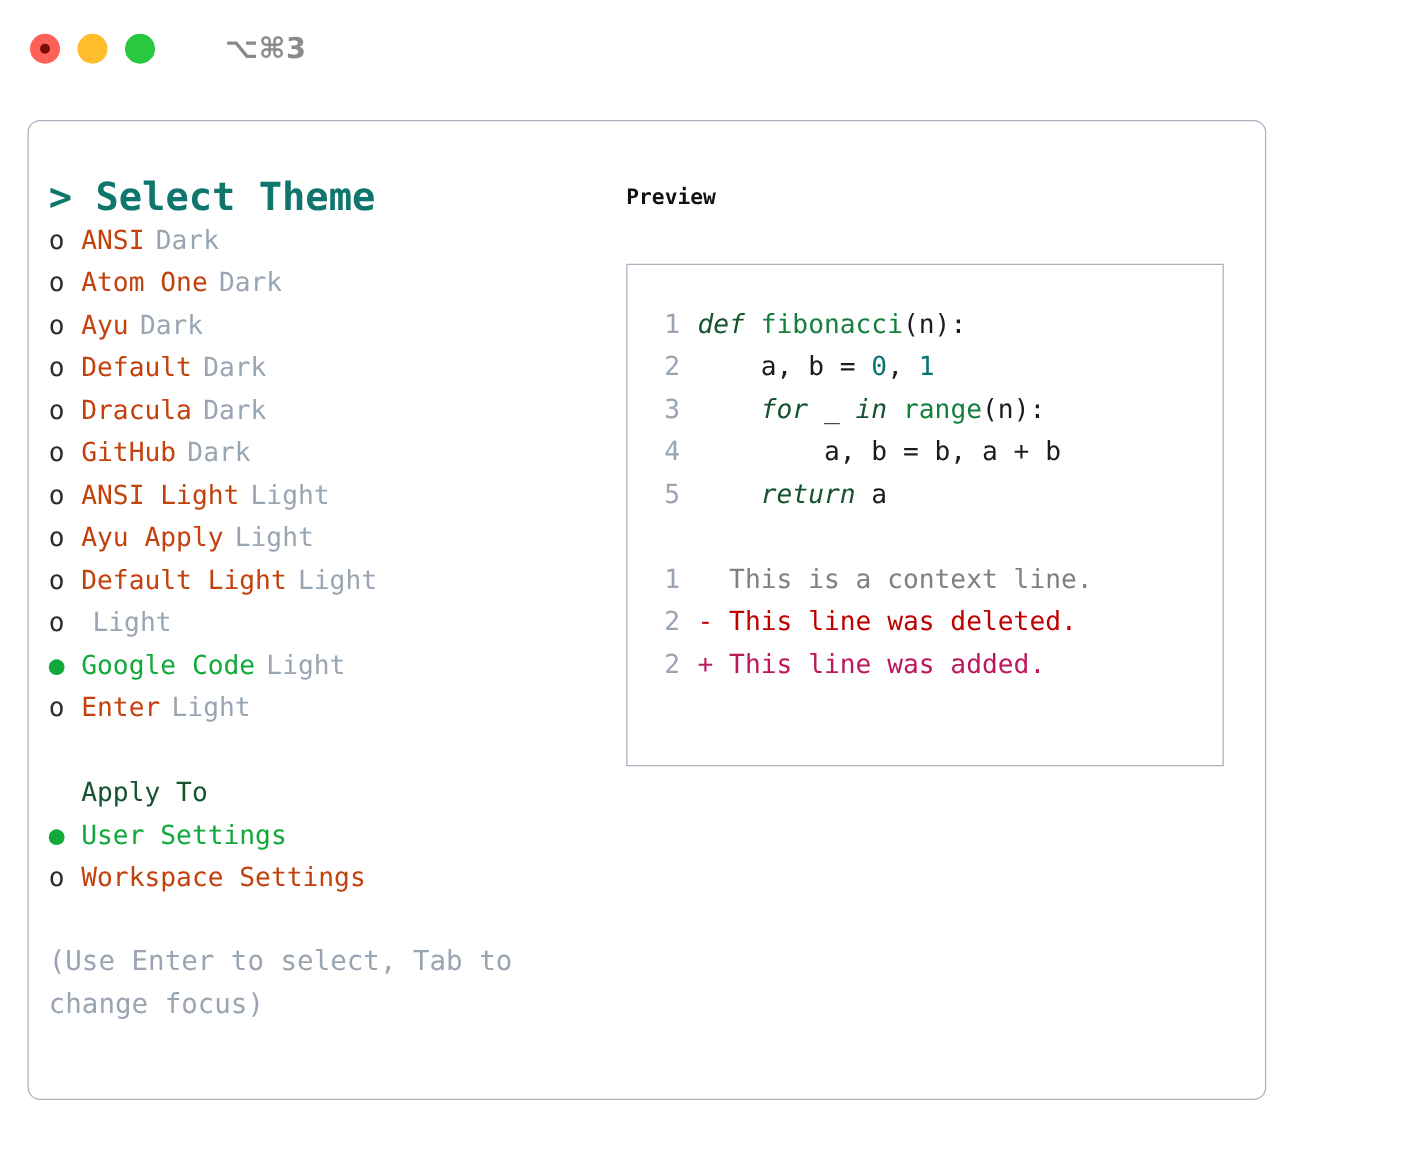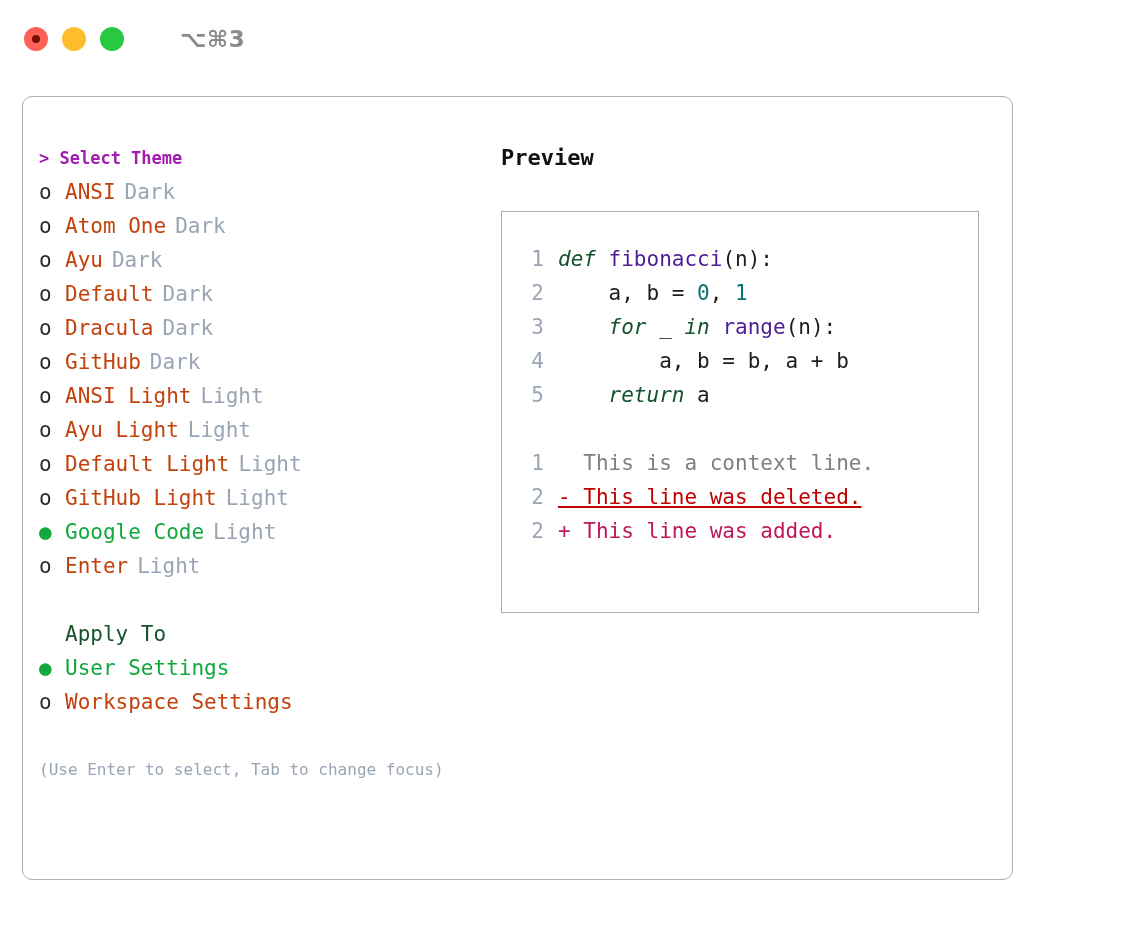--- a/index.html
+++ b/index.html
@@ -95,23 +95,23 @@
     width: 450px;
   }
   .right-col {
     position: absolute;
     left: 478px;
     top: 44px;
     width: 500px;
   }
 
   .section-title {
-    font-size: 17px;
+    font-size: 31px;
     font-weight: bold;
-    color: #a21caf;
+    color: #0f766e;
     line-height: 34px;
     white-space: pre;
   }
 
   .opt-row {
     display: flex;
     align-items: baseline;
     font-size: 21px;
     line-height: 34px;
     white-space: pre;
@@ -135,30 +135,30 @@
 
   .apply-title {
     font-size: 21px;
     color: #14532d;
     line-height: 34px;
     white-space: pre;
     padding-left: 26px;
   }
 
   .hint {
-    font-size: 16px;
+    font-size: 22px;
     line-height: 34px;
     color: #9aa5b4;
     white-space: pre-wrap;
     width: 420px;
   }
 
   
   .preview-title {
-    font-size: 22px;
+    font-size: 17px;
     font-weight: bold;
     color: #111111;
     line-height: 34px;
     white-space: pre;
   }
   .preview-box {
     margin-top: 36px;
     width: 478px;
     height: 402px;
     border: 1.6px solid #a7b0bd;
@@ -177,25 +177,25 @@
   .ln {
     flex: 0 0 34px;
     width: 34px;
     text-align: right;
     color: #9aa5b4;
     margin-right: 14px;
   }
   .code-text { white-space: pre; }
 
   .tk-kw   { color: #14532d; font-style: italic; }
-  .tk-fn   { color: #4c1d95; }
+  .tk-fn   { color: #15803d; }
   .tk-num  { color: #077272; }
   .tk-def  { color: #1c1c1c; }
   .tk-ctx  { color: #808080; }
-  .tk-del  { color: #c00000; text-decoration: underline; }
+  .tk-del  { color: #c00000; }
   .tk-add  { color: #be185d; }
 
   .blank-line { height: 34px; }
 </style>
 </head>
 <body>
 
 <div class="window">
 
   <div class="titlebar">
@@ -215,23 +215,23 @@
         <div class="section-title">&gt; Select Theme</div>
 
         <div id="theme-options">
             <div class="opt-row"><span class="marker">o</span><span class="opt-label">ANSI</span><span class="opt-tag">Dark</span></div>
             <div class="opt-row"><span class="marker">o</span><span class="opt-label">Atom One</span><span class="opt-tag">Dark</span></div>
             <div class="opt-row"><span class="marker">o</span><span class="opt-label">Ayu</span><span class="opt-tag">Dark</span></div>
             <div class="opt-row"><span class="marker">o</span><span class="opt-label">Default</span><span class="opt-tag">Dark</span></div>
             <div class="opt-row"><span class="marker">o</span><span class="opt-label">Dracula</span><span class="opt-tag">Dark</span></div>
             <div class="opt-row"><span class="marker">o</span><span class="opt-label">GitHub</span><span class="opt-tag">Dark</span></div>
             <div class="opt-row"><span class="marker">o</span><span class="opt-label">ANSI Light</span><span class="opt-tag">Light</span></div>
-            <div class="opt-row"><span class="marker">o</span><span class="opt-label">Ayu Light</span><span class="opt-tag">Light</span></div>
+            <div class="opt-row"><span class="marker">o</span><span class="opt-label">Ayu Apply</span><span class="opt-tag">Light</span></div>
             <div class="opt-row"><span class="marker">o</span><span class="opt-label">Default Light</span><span class="opt-tag">Light</span></div>
-            <div class="opt-row"><span class="marker">o</span><span class="opt-label">GitHub Light</span><span class="opt-tag">Light</span></div>
+            <div class="opt-row"><span class="marker">o</span><span class="opt-tag">Light</span></div>
             <div class="opt-row sel"><span class="marker sel">●</span><span class="opt-label">Google Code</span><span class="opt-tag">Light</span></div>
             <div class="opt-row"><span class="marker">o</span><span class="opt-label">Enter</span><span class="opt-tag">Light</span></div>
           </div>
 
         <div class="spacer-md"></div>
 
         <div class="apply-title">Apply To</div>
 
         <div id="apply-options">
             <div class="opt-row sel"><span class="marker sel">●</span><span class="opt-label">User Settings</span></div>

